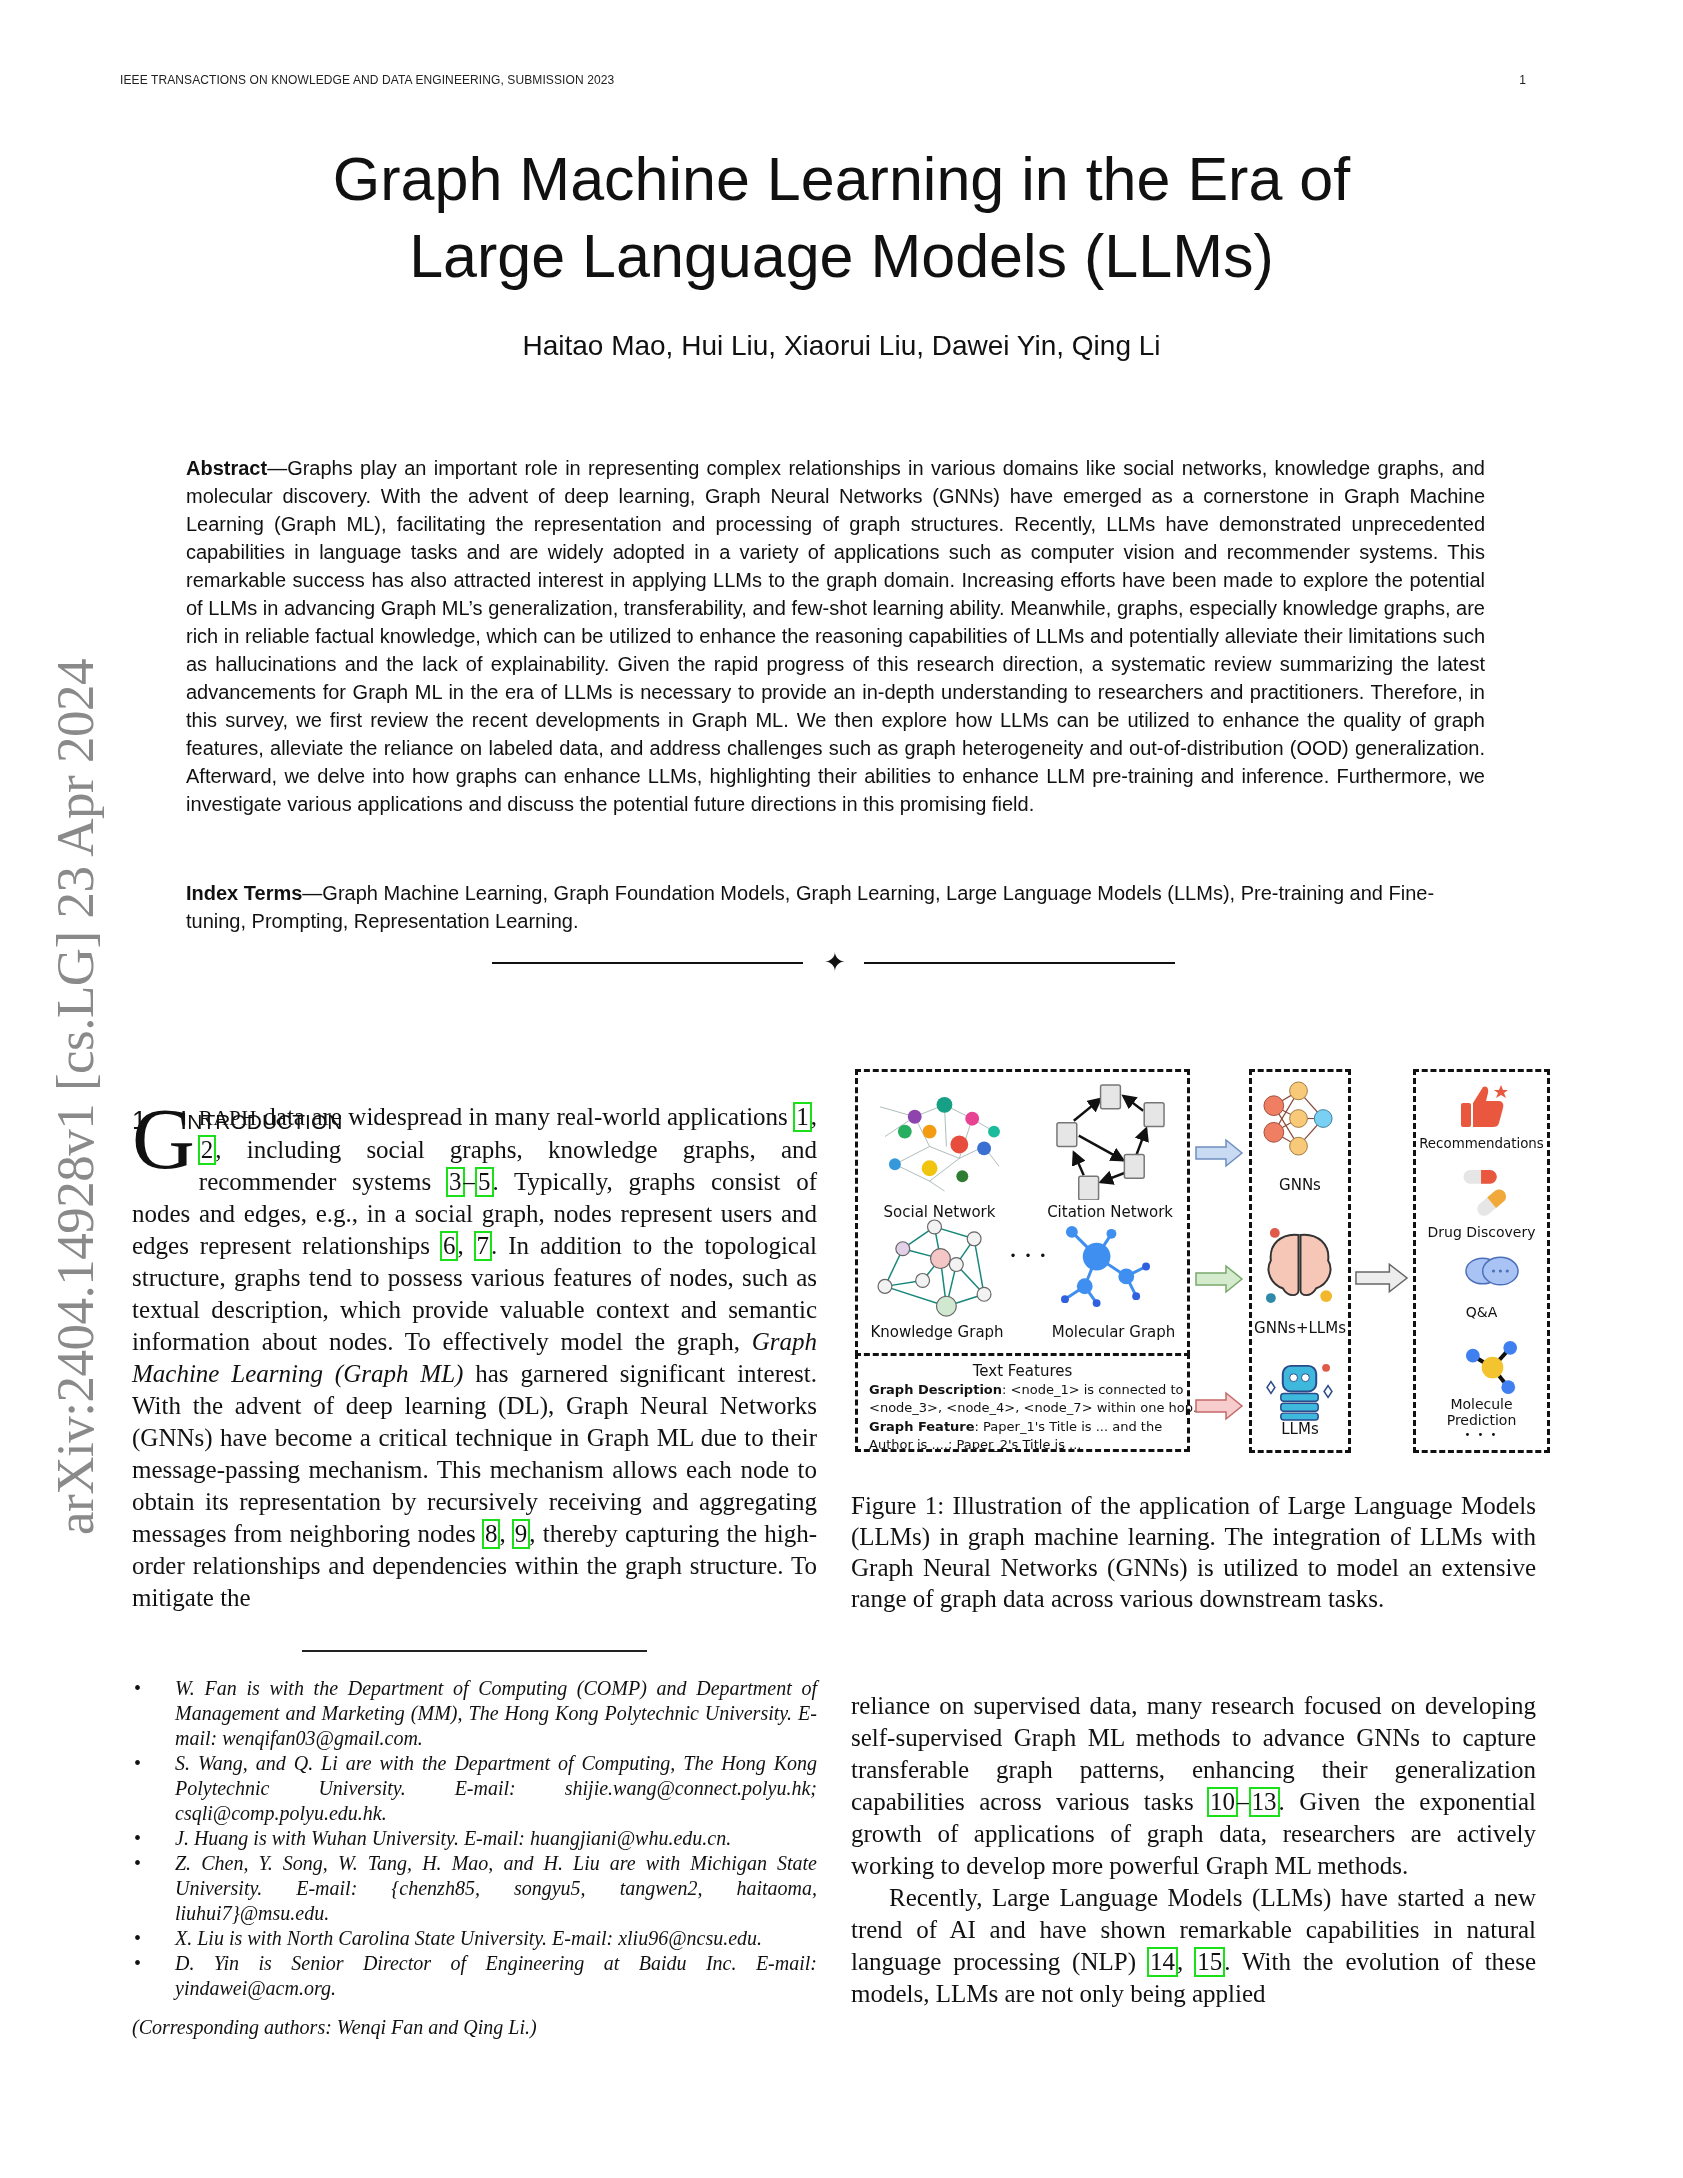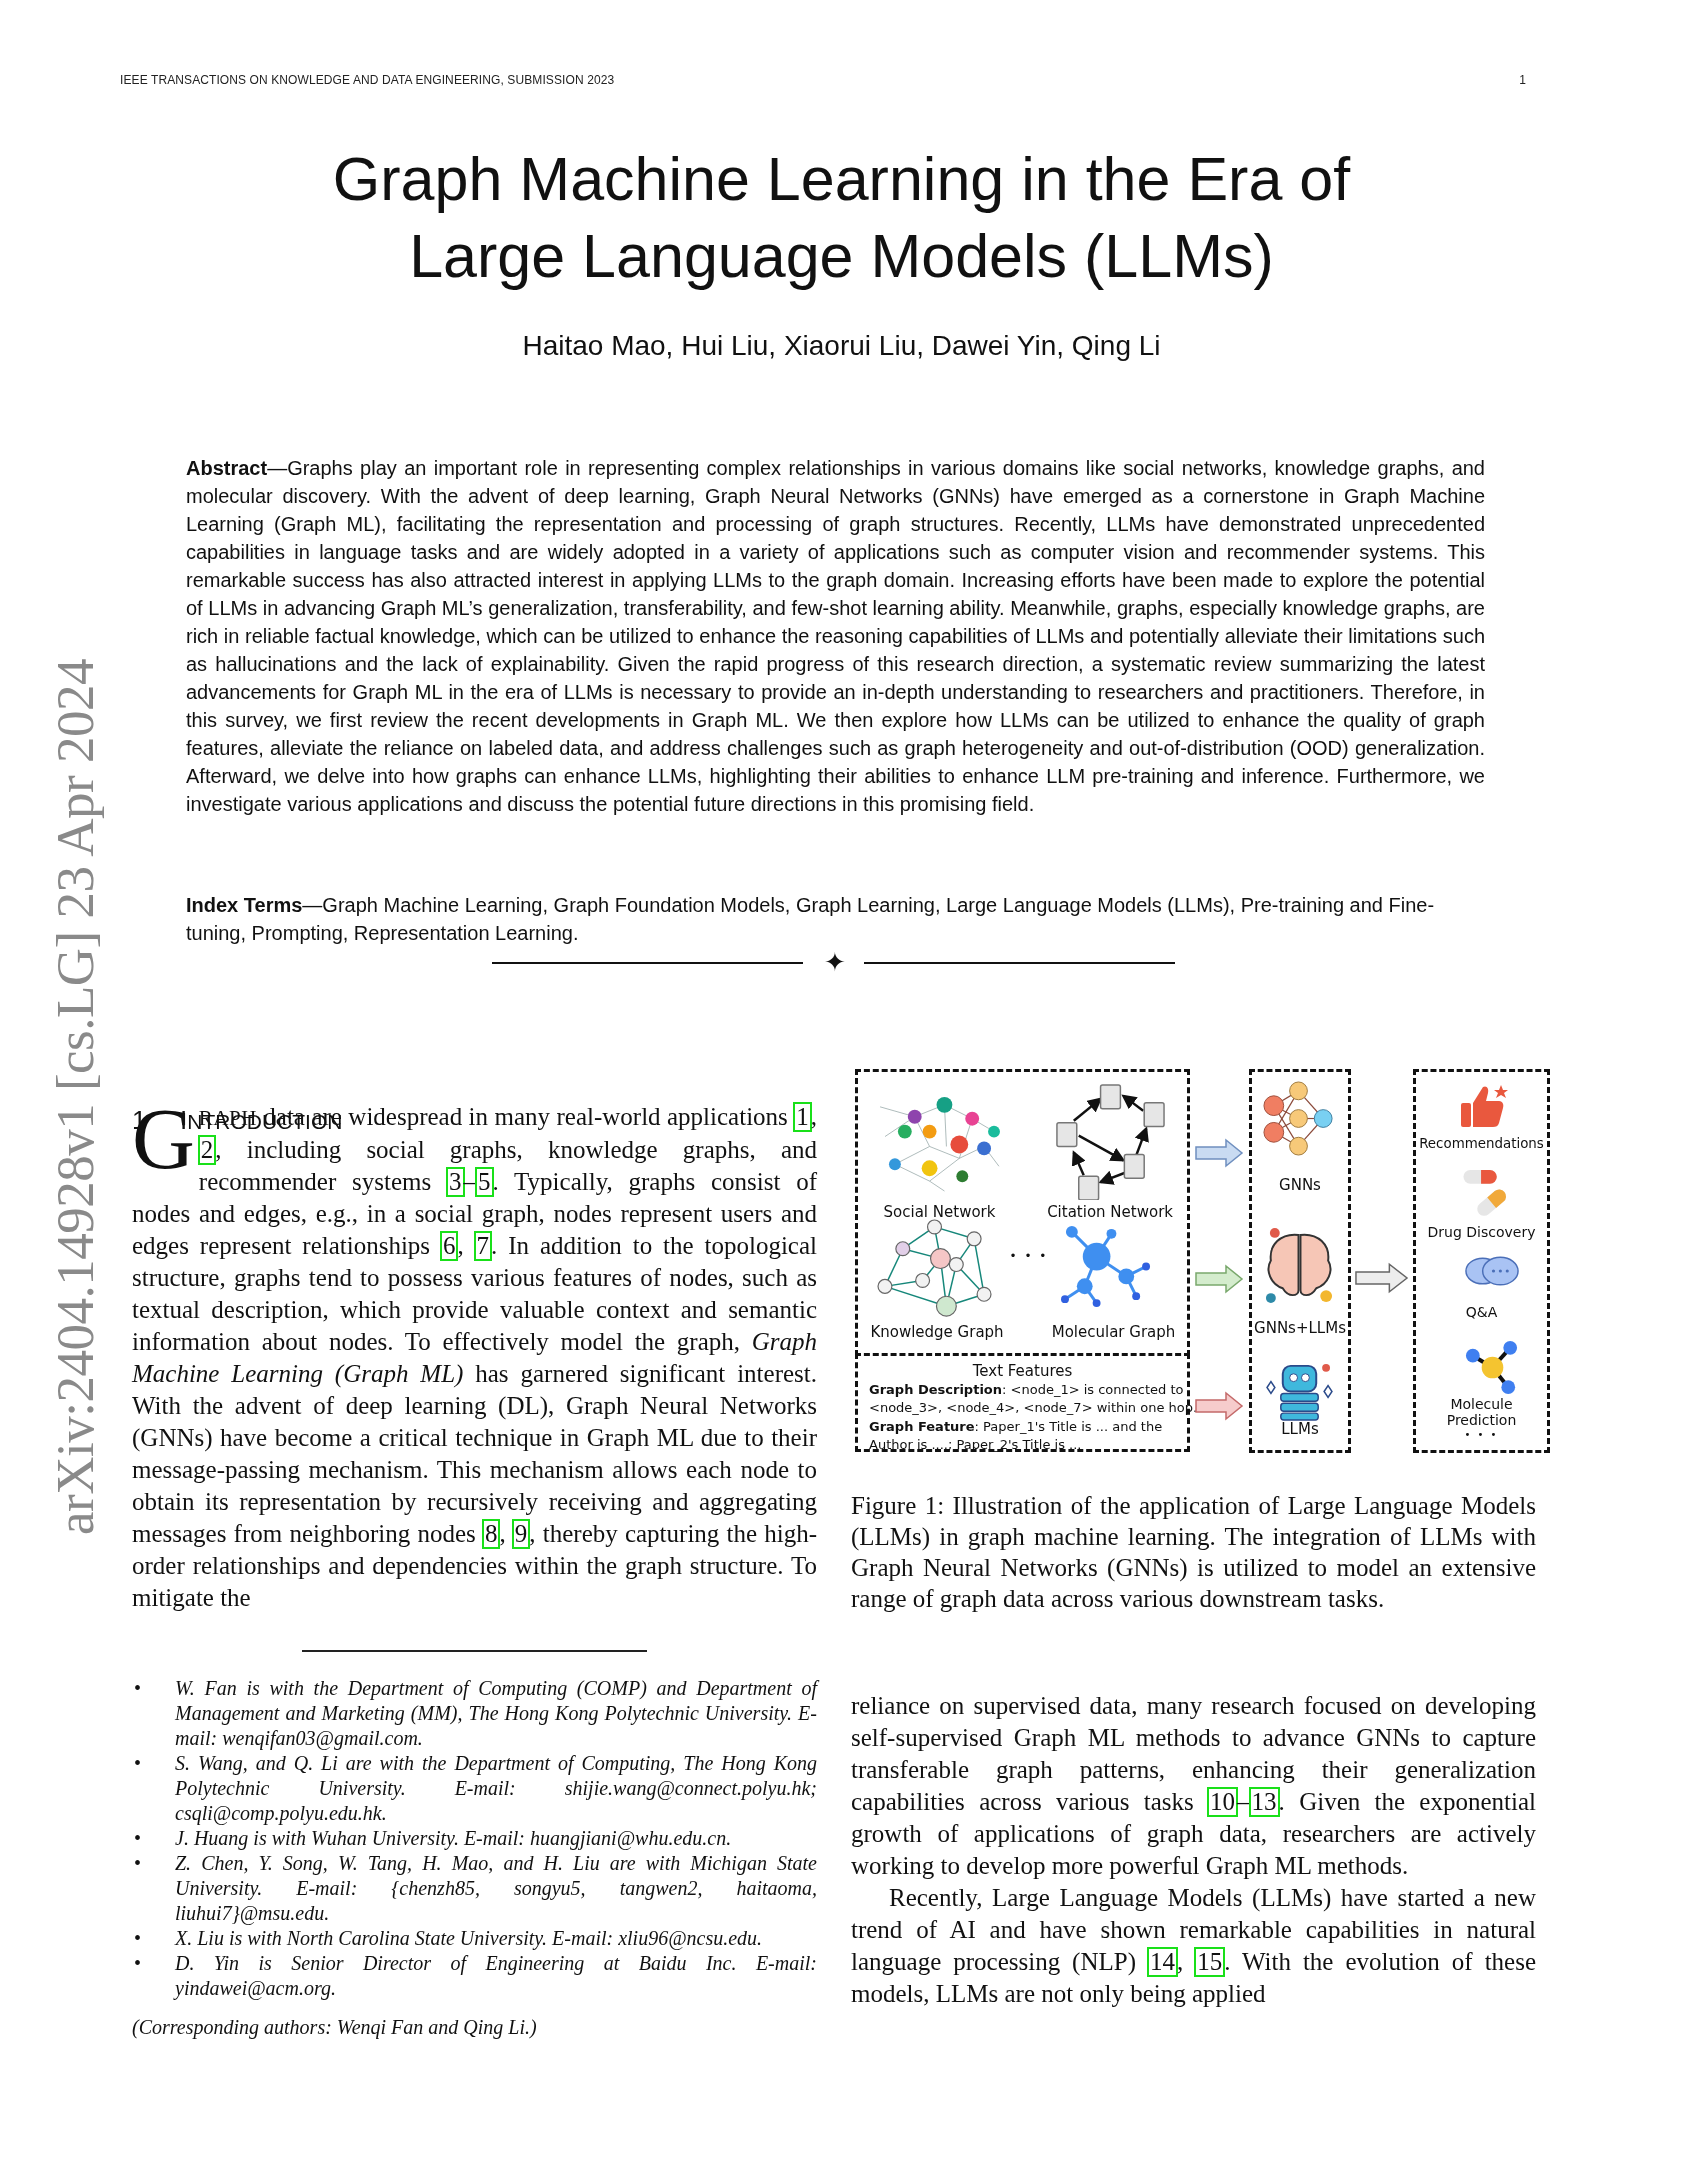--- a/index.html
+++ b/index.html
@@ -16,21 +16,21 @@
 
   .authors { position: absolute; top: 327px; left: 0; width: 1683px; text-align: center;
              font-family: "Liberation Sans", sans-serif; font-size: 28px; line-height: 38px; color: #111; }
 
   .abstract { position: absolute; top: 454px; left: 186px; width: 1299px;
               font-family: "Liberation Sans", sans-serif; font-size: 20px; line-height: 28px;
               text-align: justify; color: #111; }
   .abstract b, .index b { font-weight: bold; }
 
   .index { position: absolute; top: 879px; left: 186px; width: 1299px;
-           font-family: "Liberation Sans", sans-serif; font-size: 20px; line-height: 28px; color: #111; margin-top: 12px; }
+           font-family: "Liberation Sans", sans-serif; font-size: 20px; line-height: 28px; color: #111; }
 
   .sep { position: absolute; top: 962px; height: 2px; background: #111; }
   .sep.l { left: 492px; width: 311px; }
   .sep.r { left: 864px; width: 311px; }
   .diamond { position: absolute; top: 948px; left: 822px; width: 26px; height: 30px;
              font-size: 26px; line-height: 30px; text-align: center; color: #111; }
 
   .arxiv { position: absolute; left: 46px; top: 1535px; transform-origin: 0 0; transform: rotate(-90deg);
            font-family: "Liberation Serif", serif; font-size: 53px; color: #8a8a8a; white-space: nowrap;
            letter-spacing: -0.5px; width: 980px; line-height: 59px; }

